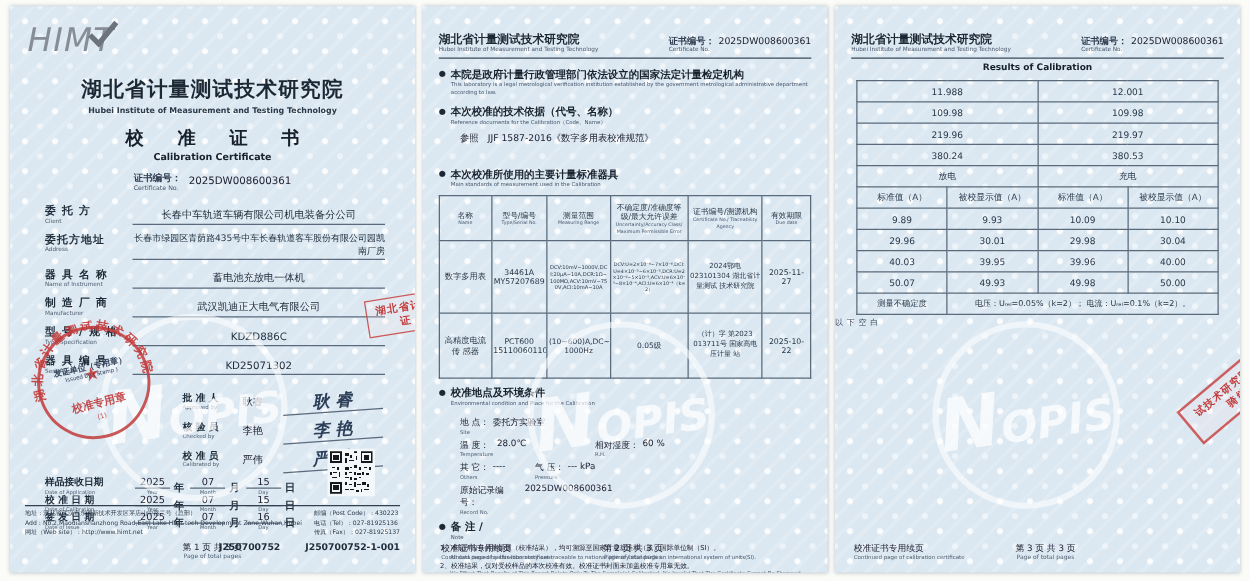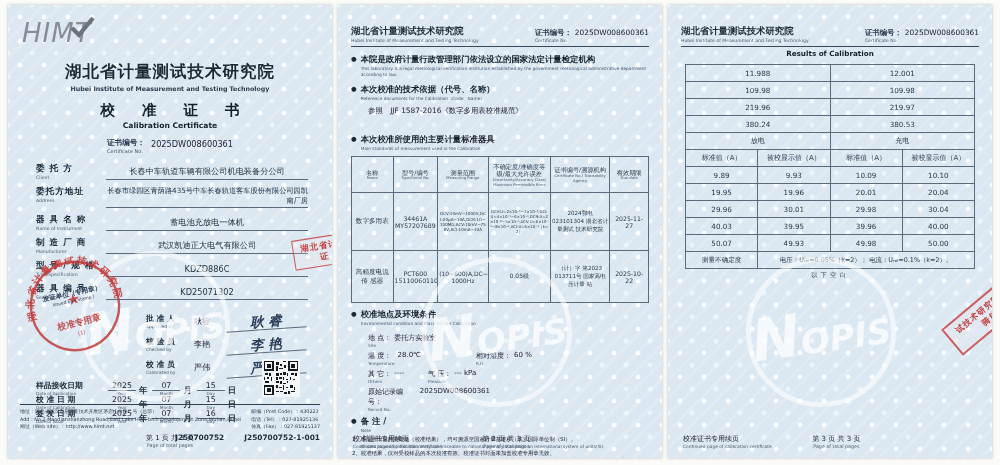--- a/index.html
+++ b/index.html
@@ -124,21 +124,21 @@
   
   .p3-title{margin-top:12px;text-align:center;font-size:12.5px;font-weight:700;letter-spacing:6px;color:#16202c;text-indent:6px}
   .p3-title-en{text-align:center;font-size:7.2px;font-weight:700;color:#16202c;margin-top:2px}
   .res-table{border-collapse:collapse;margin:6px 17px 0;width:290px;table-layout:fixed}
   .res-table td{border:1px solid #5a6a7a;text-align:center;font-size:7.2px;color:#2a3747;
                 height:17px;padding:1px}
   .res-table td.hd2{font-size:7px;color:#334253}
   .res-table td.sec{font-size:7px}
   .res-table td.unc-l{font-size:6.6px}
   .res-table td.unc-t{font-size:6.4px}
-  .blank-note{text-align:center;font-size:6.4px;color:#3c4c5e;letter-spacing:3px;margin-top:2px}
+  .blank-note{font-size:6.4px;color:#3c4c5e;letter-spacing:3px;margin-top:2px}
   .seam-stamp{position:absolute;right:-28px;top:296px;transform:rotate(-40deg);
               border:2px solid rgba(198,60,60,.8);padding:4px 9px;color:#c23e3e;background:rgba(255,230,230,.15)}
   .seam-stamp b{display:block;font-size:8.2px;font-weight:700;letter-spacing:1px}
   .seam-stamp i{display:block;font-size:8.2px;font-weight:700;font-style:normal;letter-spacing:2px;text-align:right}
 </style>
 </head>
 <body>
 
 <div class="page">
   <div class="wm" style="left:72px;top:246px">
@@ -610,26 +610,20 @@
       <td class="hd2">标准值（A）</td>
       <td class="hd2">被校显示值（A）</td>
     </tr>
     <tr>
       <td>9.89</td>
       <td>9.93</td>
       <td>10.09</td>
       <td>10.10</td>
     </tr>
     <tr>
-      <td>19.95</td>
-      <td>19.96</td>
-      <td>20.01</td>
-      <td>20.04</td>
-    </tr>
-    <tr>
       <td>29.96</td>
       <td>30.01</td>
       <td>29.98</td>
       <td>30.04</td>
     </tr>
     <tr>
       <td>40.03</td>
       <td>39.95</td>
       <td>39.96</td>
       <td>40.00</td>

